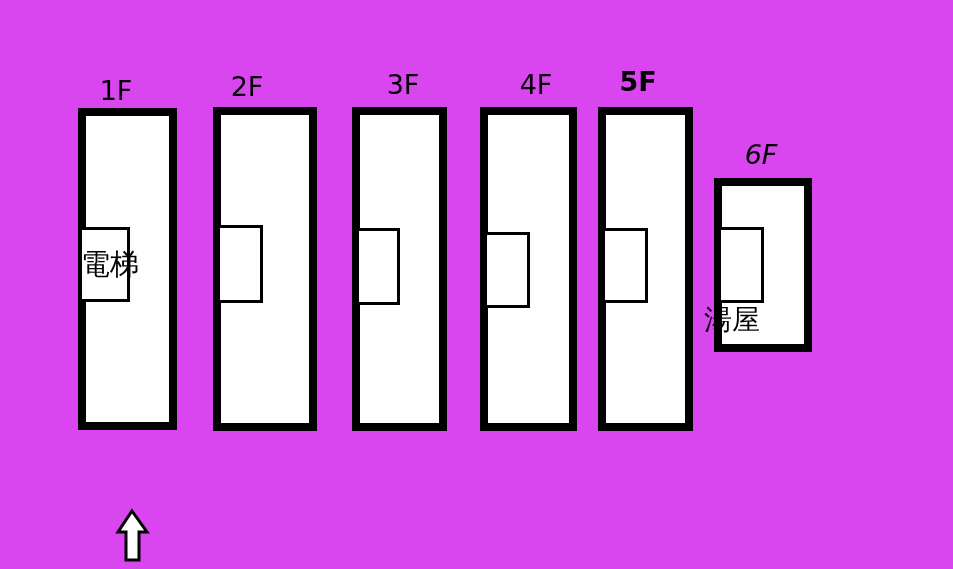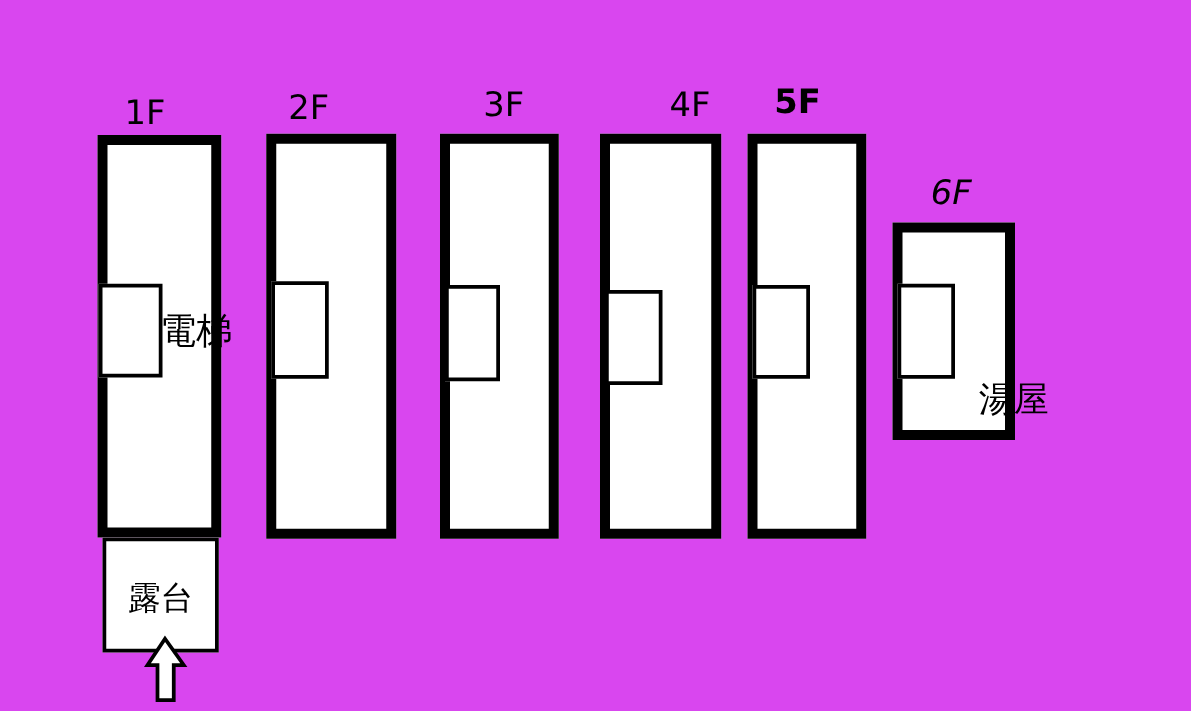--- a/index.html
+++ b/index.html
@@ -48,33 +48,32 @@
   .floor-label {
     position: absolute;
     font-size: 27px;
     line-height: 1;
     transform: translateX(-50%);
     white-space: nowrap;
   }
   .l1 { left: 116px; top: 77px; }
   .l2 { left: 247px; top: 73px; }
   .l3 { left: 387px; top: 71px; margin-left: 16px; }
-  .l4 { left: 552px; top: 71px; }
+  .l4 { left: 536px; top: 71px; }
   .l5 { left: 638px; top: 68px; font-weight: bold; }
   .l6 { left: 761px; top: 141px; font-style: italic; }
 
   
   .cjk {
     position: absolute;
     line-height: 1;
     white-space: nowrap;
-    margin-left: 47px;
   }
   .elevator-label { left: 81px; top: 250px; font-size: 29px; }
-  .bath-label     { left: 764px; top: 306px; font-size: 28px; transform: translateX(-50%); }
+  .bath-label     { left: 732px; top: 306px; font-size: 28px; transform: translateX(-50%); }
 
   
   .terrace {
     position: absolute;
     box-sizing: border-box;
     border: 3px solid #000000;
     background: #ffffff;
     left: 82px; top: 430px; width: 93px; height: 92px;
   }
   .terrace-label {
@@ -115,21 +114,18 @@
   <div class="room r1"></div>
   <div class="room r2"></div>
   <div class="room r3"></div>
   <div class="room r4"></div>
   <div class="room r5"></div>
   <div class="room r6"></div>
 
   <div class="cjk elevator-label">電梯</div>
   <div class="cjk bath-label">湯屋</div>
 
-  <div class="terrace">
-    <div class="terrace-label">露台</div>
-  </div>
 
   <svg class="arrow" viewBox="0 0 44 60" xmlns="http://www.w3.org/2000/svg">
     <polygon points="20,6 35,27 27,27 27,55 14,55 14,27 6,27" fill="#ffffff" stroke="#000000" stroke-width="3" stroke-linejoin="miter"></polygon>
   </svg>
 
 </div>
 
 </body></html>

